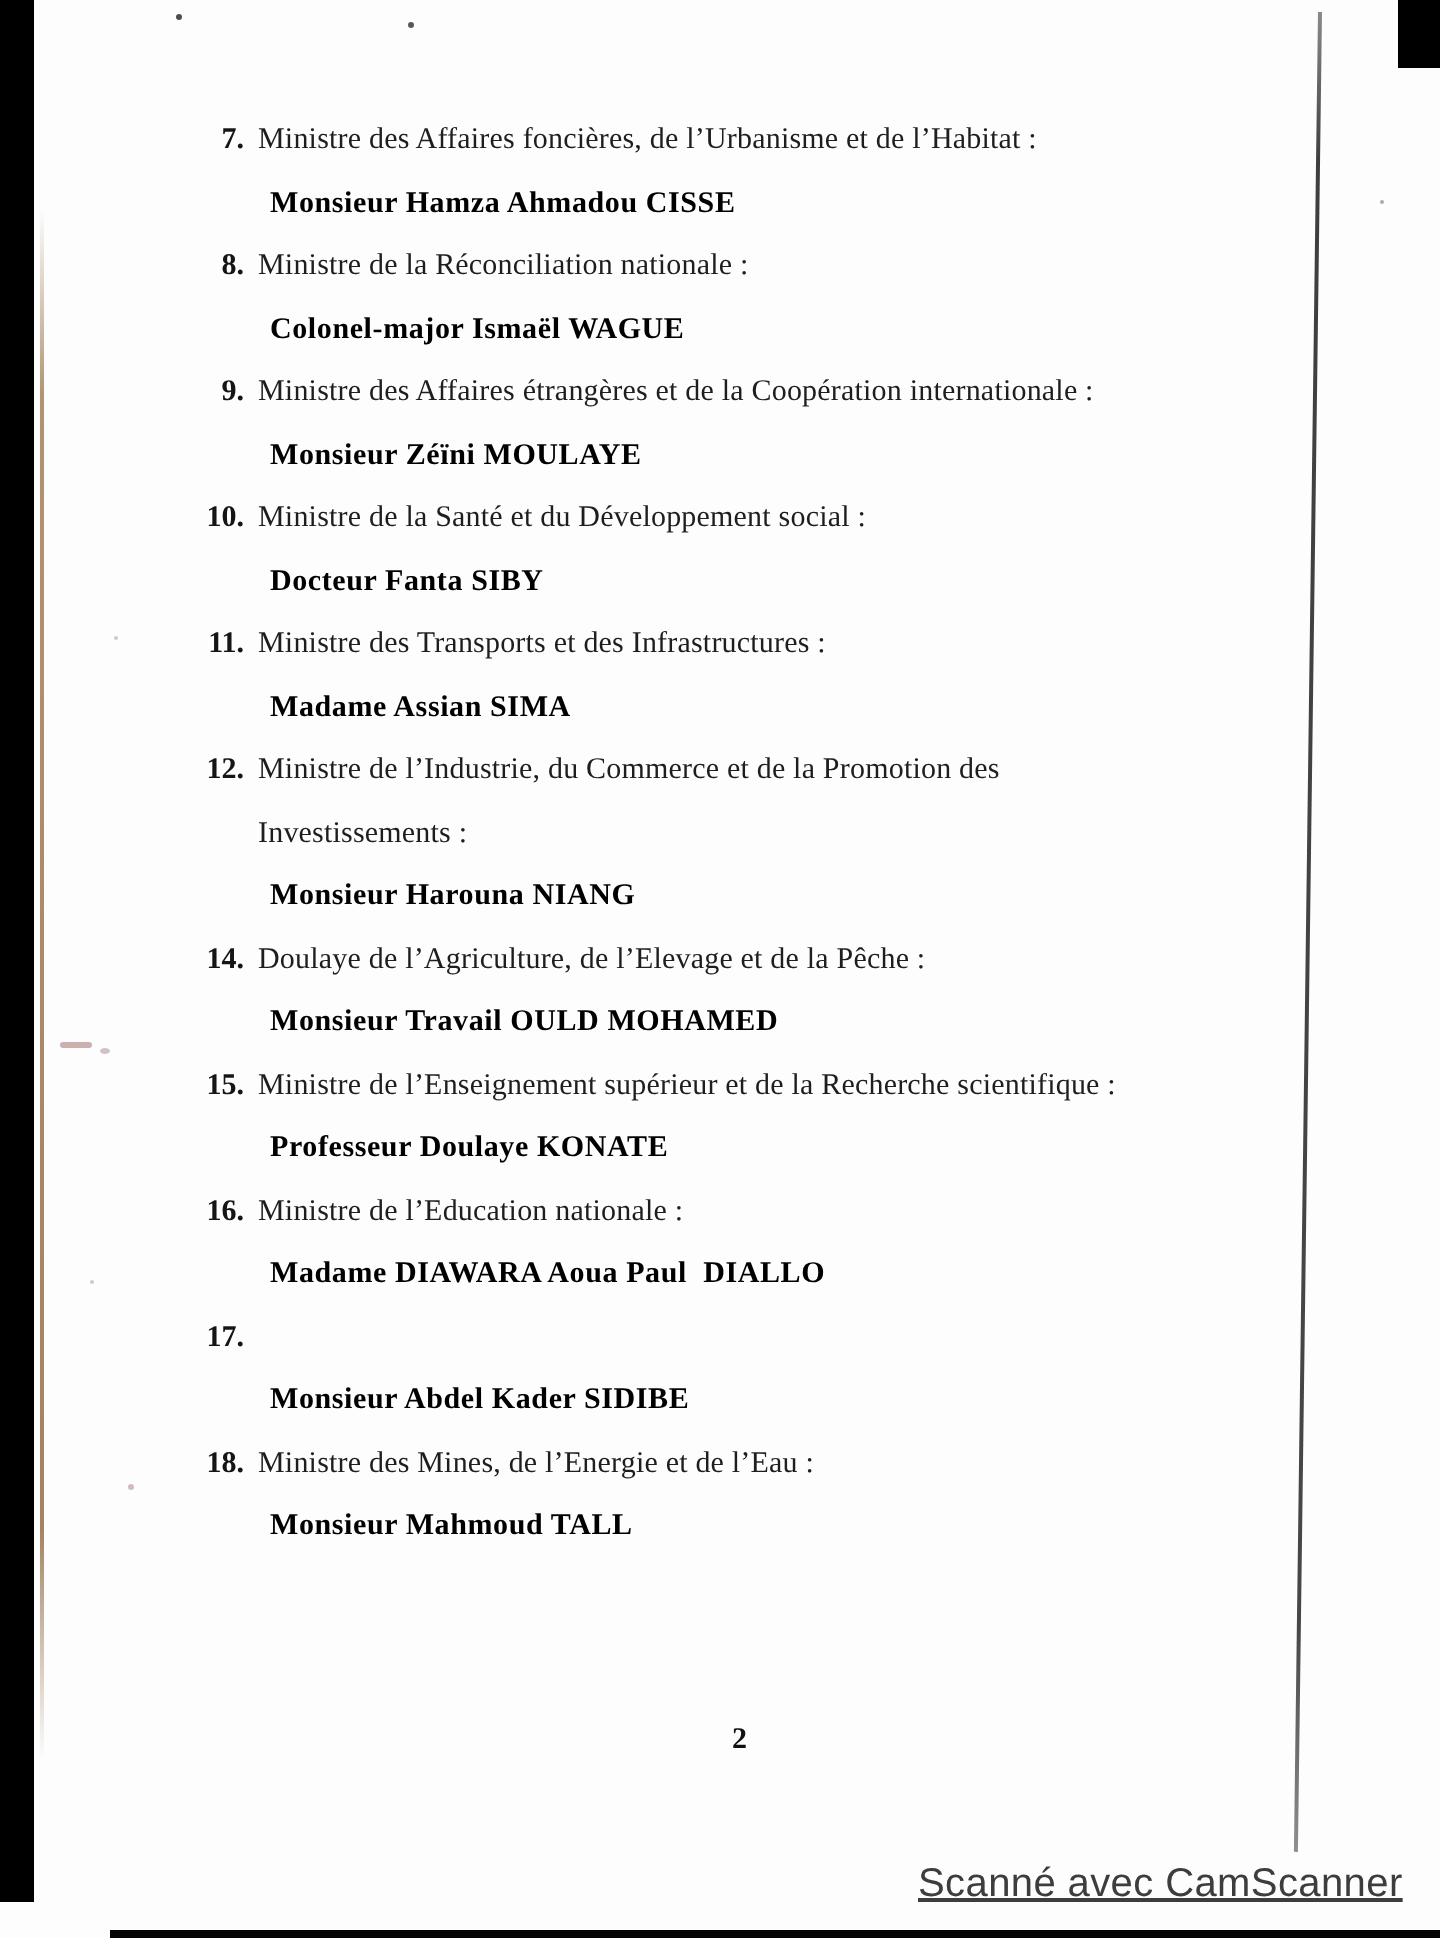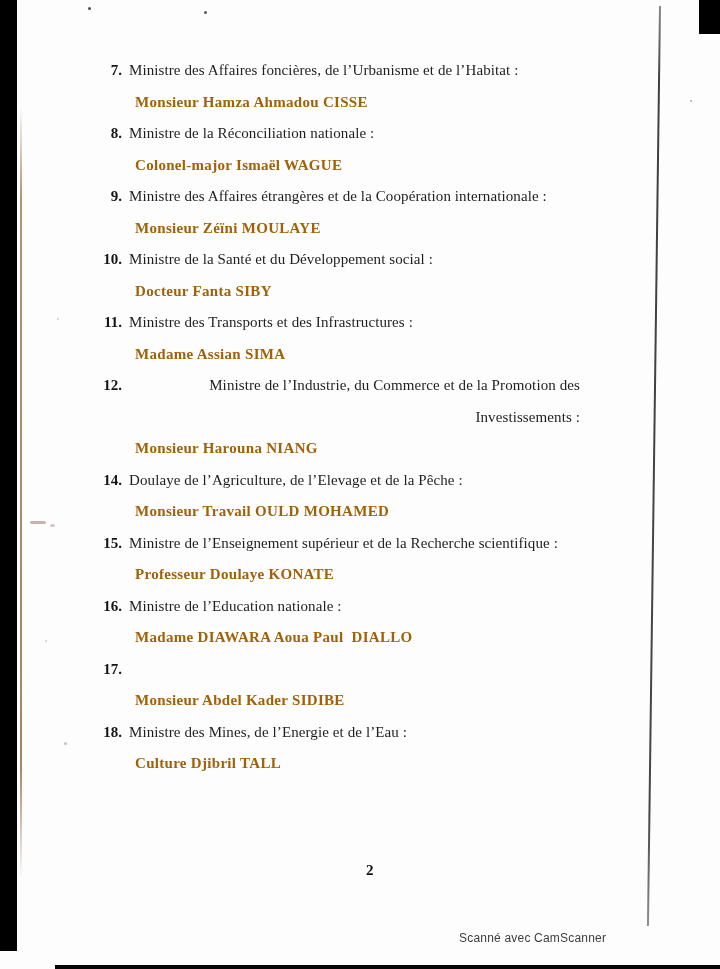--- a/index.html
+++ b/index.html
@@ -21,27 +21,27 @@
   }
   .corner-box { position:absolute; right:0; top:0; width:21px; height:34px; background:#000; }
   .bottom-bar { position:absolute; left:55px; right:0; bottom:0; height:4px; background:#050505; }
   .speck { position:absolute; border-radius:50%; }
 
   
   .content { position:absolute; left:100px; top:55px; width:480px; color:#1e1e1e; }
   .line { line-height:31.5px; font-size:15px; }
   .title-line { display:flex; align-items:baseline; }
   .num { font-weight:bold; flex:none; width:22px; text-align:right; margin-right:7px; color:#151515; }
-  .title { letter-spacing:0.1px;text-align:right; }
-  .name-line { font-weight:bold; margin-left:35px; color:#a16207; letter-spacing:0.3px; white-space:pre-wrap; }
+  .title { letter-spacing:0.1px; }
+  .name-line { font-weight:bold; margin-left:35px; color:#000000; letter-spacing:0.3px; white-space:pre-wrap; }
 
   .page-number { position:absolute; left:366px; top:862px; font-weight:bold; font-size:15px; color:#111; }
   .footer-text {
     position:absolute; left:459px; top:931px;
-    font-family:"Liberation Sans", sans-serif; font-size:12px; color:#3d3d3d; letter-spacing:0.2px;
+    font-family:"Liberation Sans", sans-serif; font-size:20px; color:#3d3d3d; letter-spacing:0.2px;text-decoration:underline;
   }
 </style>
 </head>
 <body>
 
 <div class="page">
 
   <div class="left-strip"></div>
   <div class="left-edge-line"></div>
   <div class="right-fold"></div>
@@ -137,21 +137,21 @@
         <span class="num">17.</span>
       </div>
       <div class="line name-line">Monsieur Abdel Kader SIDIBE</div>
     </div>
 
     <div class="item">
       <div class="line title-line">
         <span class="num">18.</span>
         <span class="title">Ministre des Mines, de l’Energie et de l’Eau :</span>
       </div>
-      <div class="line name-line">Culture Djibril TALL</div>
+      <div class="line name-line">Monsieur Mahmoud TALL</div>
     </div>
 
   </div>
 
   <div class="page-number">2</div>
   <div class="footer-text">Scanné avec CamScanner</div>
 
 </div>
 
 </body></html>

